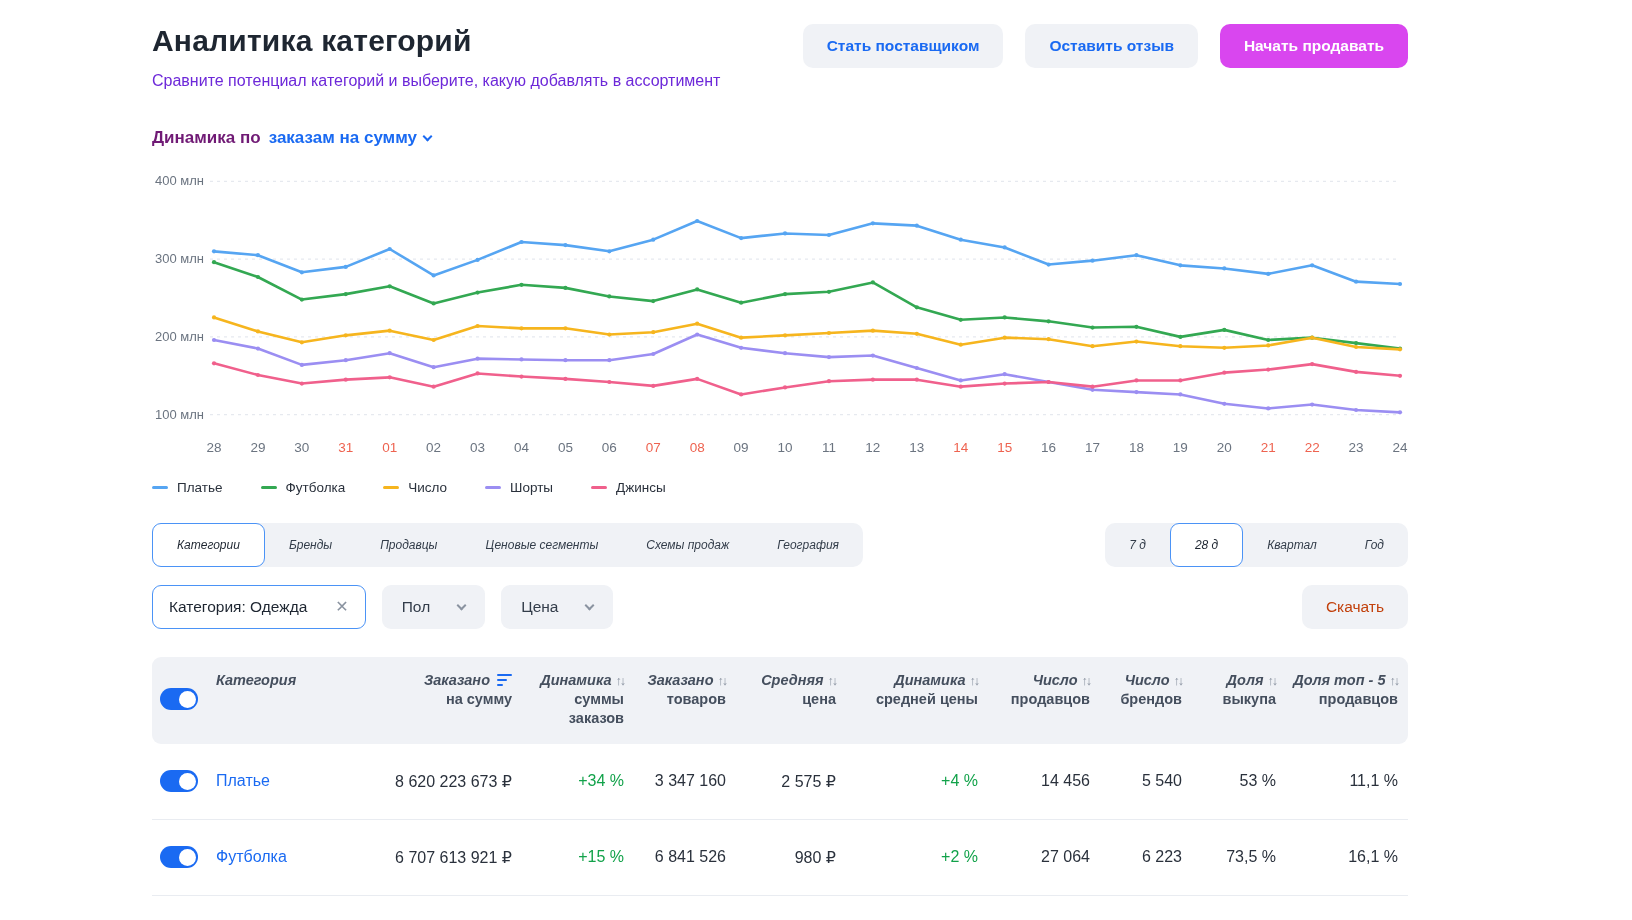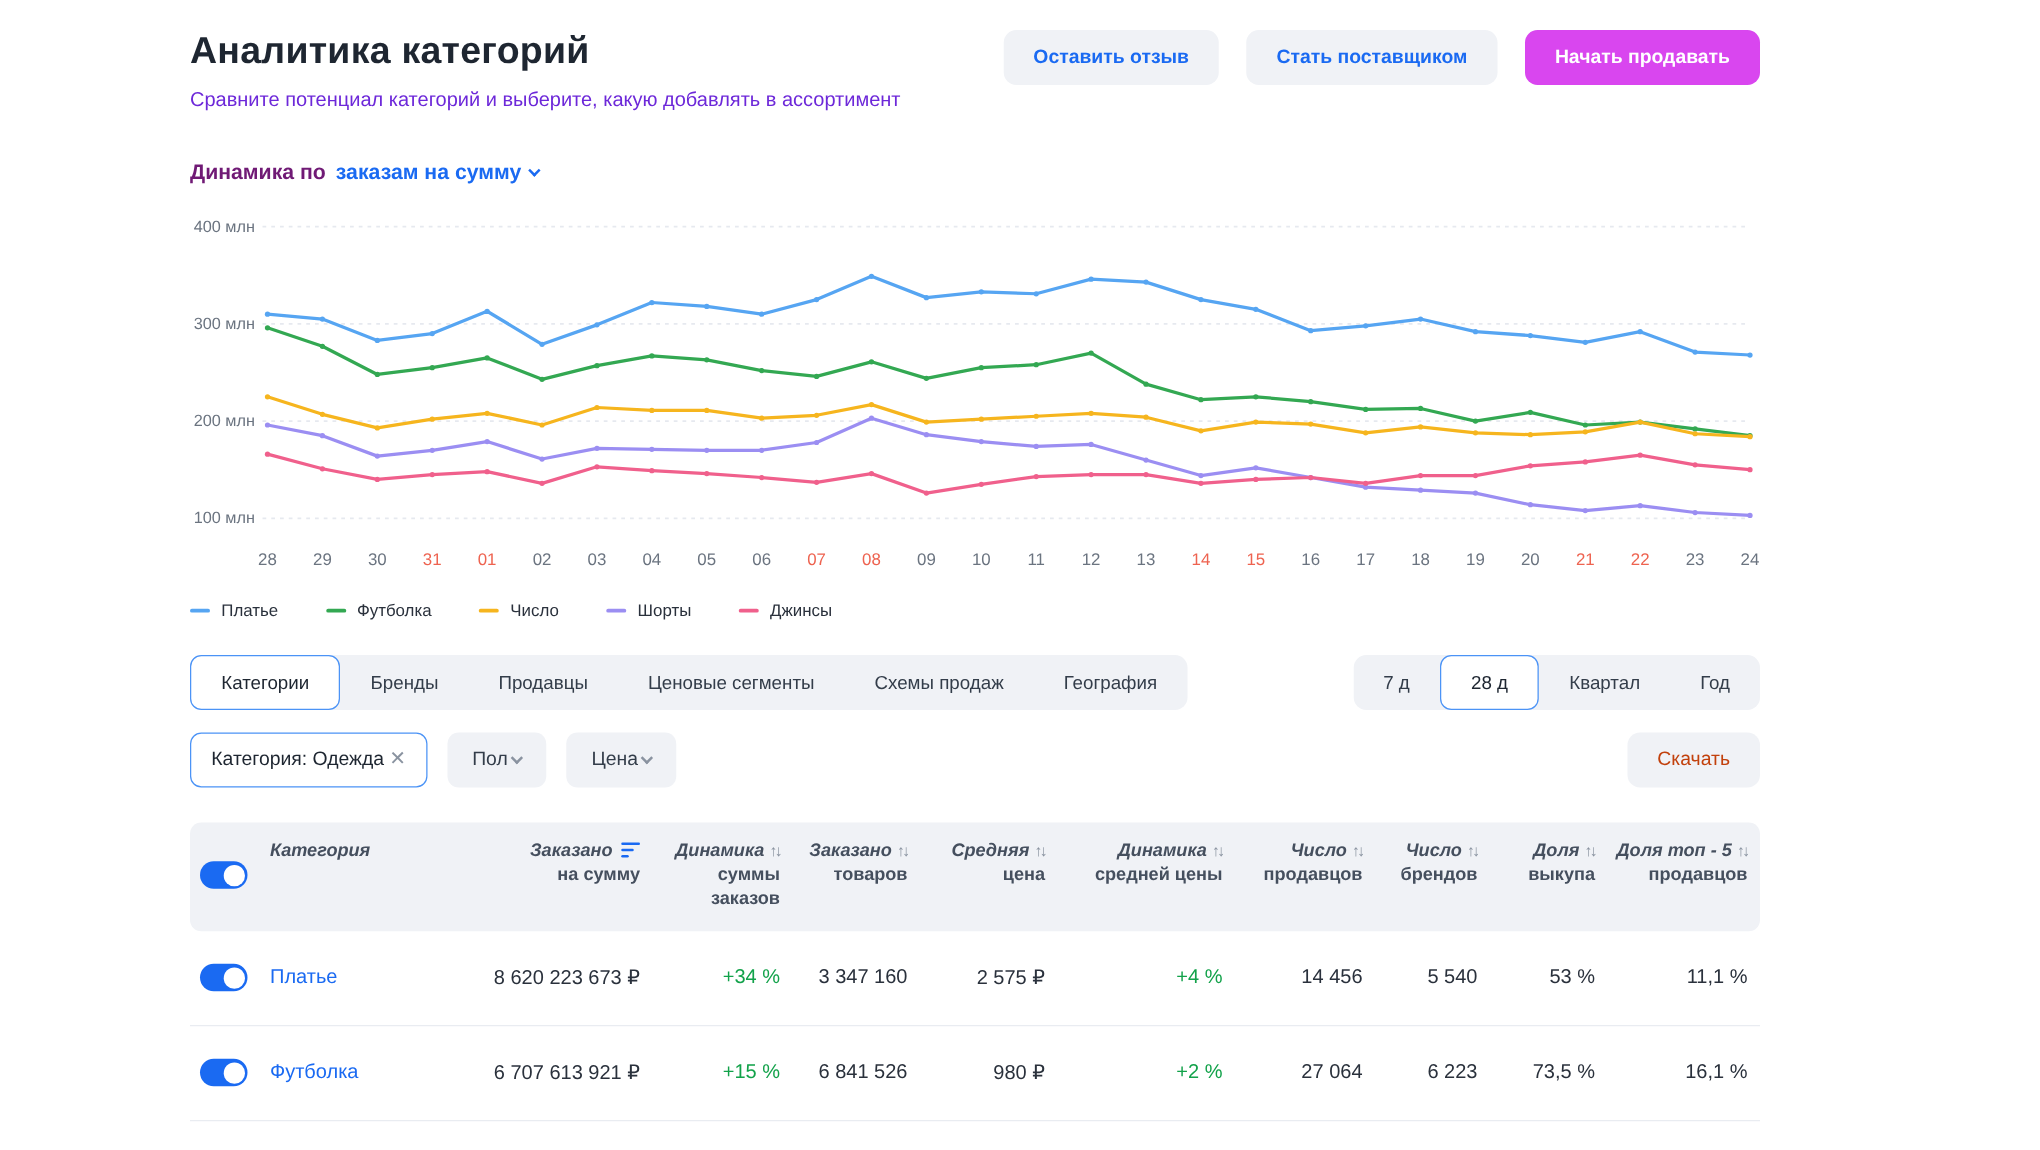--- a/index.html
+++ b/index.html
@@ -28,27 +28,27 @@
 
   
   .chart-wrap { margin-top:14px; }
   .legend { margin-top:14px; display:flex; gap:38px; align-items:center; }
   .legend-item { display:flex; align-items:center; gap:9px; font-size:13.5px; color:#2a313c; }
   .legend-dash { width:16px; height:3px; border-radius:2px; }
 
   
   .controls-row { margin-top:28px; display:flex; justify-content:space-between; align-items:center; }
   .seg-group { display:inline-flex; background:#f0f2f6; border-radius:10px; }
-  .seg-item { height:44px; display:flex; align-items:center; padding:0 24px; font-size:15px;
-    color:#333d4a; cursor:pointer; border-radius:10px; white-space:nowrap; }
+  .seg-item { height:44px; display:flex; align-items:center; padding:0 24px; font-size:12px;
+    color:#333d4a; cursor:pointer; border-radius:10px; white-space:nowrap;font-style:italic; }
   .seg-item.active { background:#ffffff; border:1.5px solid #4b93f6; border-radius:9px; color:#1e2631; }
 
   
   .filters-row { margin-top:18px; display:flex; align-items:center; gap:16px; }
-  .chip { height:44px; display:inline-flex; align-items:center; gap:4px; padding:0 16px;
+  .chip { height:44px; display:inline-flex; align-items:center; gap:28px; padding:0 16px;
     border-radius:9px; font-size:15.5px; cursor:pointer; }
   .chip-active { background:#ffffff; border:1.5px solid #4b93f6; color:#1e2631; }
   .chip-gray { background:#f0f2f6; color:#333d4a; padding:0 20px; }
   .x-icon { color:#8a93a0; font-size:16px; line-height:1; }
   .spacer { flex:1; }
   .btn-download { background:#f0f2f6; color:#c2410c; font-weight:400; }
 
   
   .tbl { margin-top:28px; }
   .tbl-grid { display:grid; grid-template-columns:60px 160px 150px 112px 102px 110px 142px 112px 92px 94px 122px; }
@@ -78,22 +78,22 @@
 
 <div class="page">
   <div class="content">
 
     <div class="top-row">
       <div>
         <h1>Аналитика категорий</h1>
         <div class="subtitle">Сравните потенциал категорий и выберите, какую добавлять в ассортимент</div>
       </div>
       <div class="top-buttons">
+        <button class="btn btn-ghost">Стать поставщиком</button>
         <button class="btn btn-ghost">Оставить отзыв</button>
-        <button class="btn btn-ghost">Стать поставщиком</button>
         <button class="btn btn-primary">Начать продавать</button>
       </div>
     </div>
 
     <div class="dyn-row">
       <span class="dyn-label">Динамика по</span>
       <span class="dyn-select">
         <span>заказам на сумму</span>
         <span class="chev"></span>
       </span>

